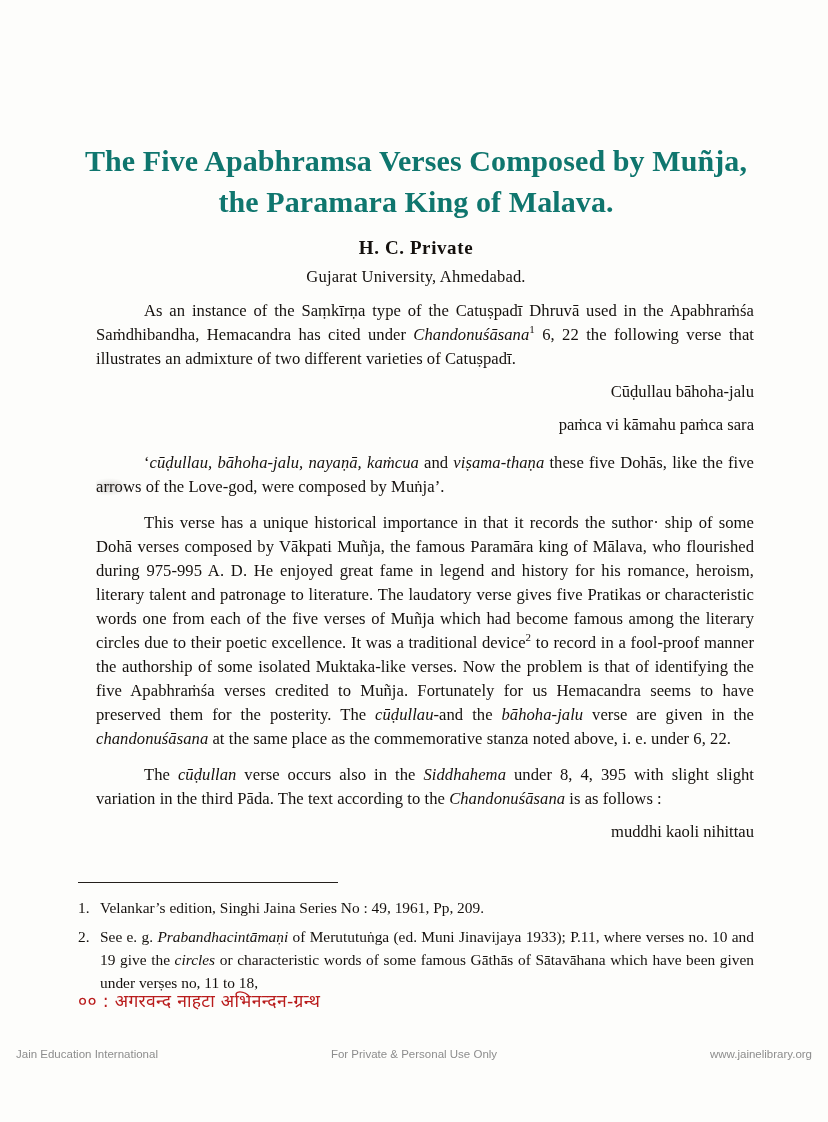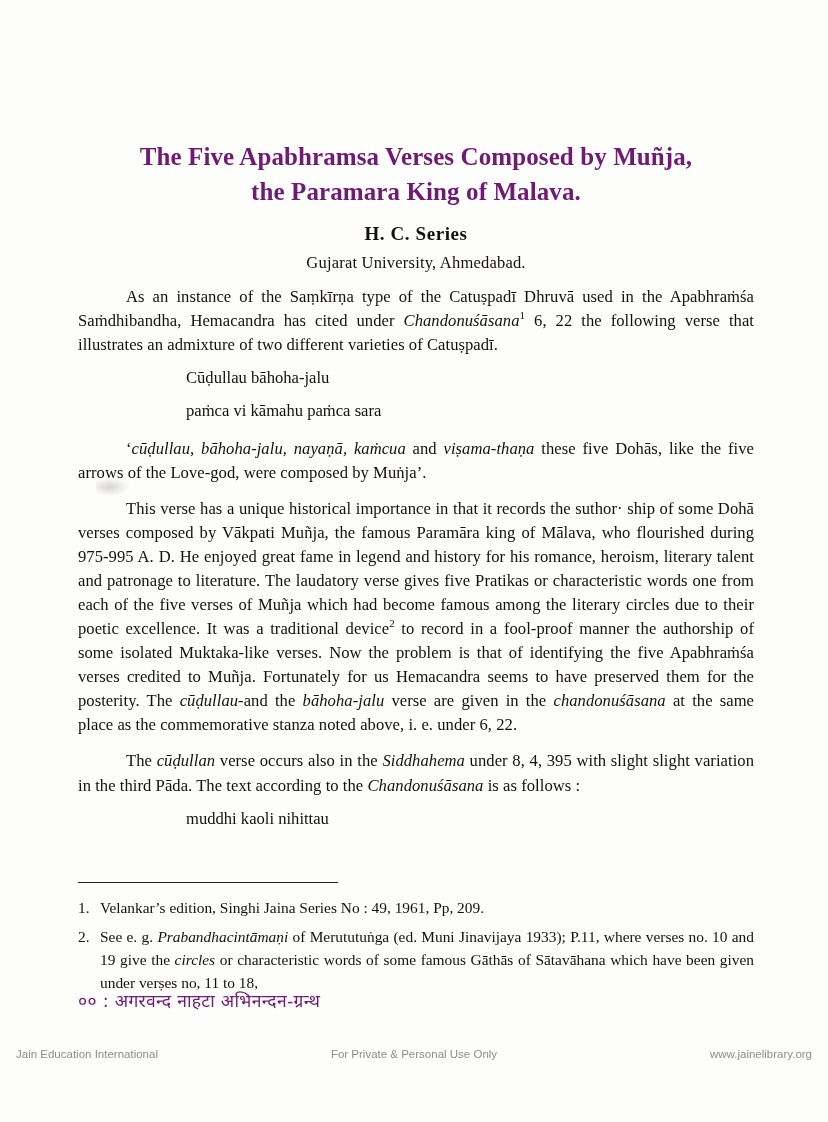--- a/index.html
+++ b/index.html
@@ -21,57 +21,57 @@
     background: #fdfdfb;
   }
   .content {
     position: absolute;
     left: 78px;
     top: 140px;
     width: 676px;
   }
   .title {
     text-align: center;
-    font-size: 25px;
+    font-size: 30px;
     font-weight: bold;
     letter-spacing: 0.1px;
     line-height: 1.38;
     margin: 0 0 4px 0;
-    color: #701a75;
+    color: #0f766e;
   }
   .title .line2 { display: block; }
   .author {
     text-align: center;
     font-size: 19px;
     font-weight: bold;
     margin: 14px 0 0 0;
     letter-spacing: 0.6px;
   }
   .affiliation {
     text-align: center;
     font-size: 16.5px;
     margin: 8px 0 0 0;
     letter-spacing: 0.2px;
   }
   p.body {
     font-size: 16.6px;
     line-height: 1.45;
-    margin: 12px 0 0 0;
+    margin: 12px 0 0 18px;
     text-align: justify;
     text-justify: inter-word;
     letter-spacing: 0.05px;
   }
   p.body.indent { text-indent: 48px; }
   .verse {
     margin: 8px 0 0 0;
     padding-left: 108px;
     font-size: 16.6px;
     line-height: 1.62;
   }
-  .verse div { white-space: pre; }
+  .verse div { white-space: pre; text-align: right; }
   .gap-small { height: 6px; }
   i { font-style: italic; }
   .sup {
     font-size: 11px;
     vertical-align: super;
     line-height: 0;
   }
   .rule {
     position: absolute;
     left: 78px;
@@ -100,21 +100,21 @@
     flex: 1 1 auto;
     text-align: justify;
   }
   .devanagari {
     position: absolute;
     left: 78px;
     top: 988px;
     font-size: 17.5px;
     letter-spacing: 0.3px;
     font-family: "DejaVu Sans", sans-serif;
-    color: #701a75;
+    color: #b91c1c;
   }
   .footer {
     position: absolute;
     left: 0;
     right: 0;
     top: 1048px;
     height: 22px;
     font-family: "Liberation Sans", sans-serif;
     font-size: 11.5px;
     color: #8d8d8d;
@@ -151,21 +151,21 @@
 
 <div class="page">
 
   <div class="content">
 
     <h1 class="title">
       <span>The Five Apabhramsa Verses Composed by Muñja,</span>
       <span class="line2">the Paramara King of Malava.</span>
     </h1>
 
-    <div class="author">H. C. Series</div>
+    <div class="author">H. C. Private</div>
     <div class="affiliation">Gujarat University, Ahmedabad.</div>
 
     <p class="body indent"><span>As an instance of the Saṃkīrṇa type of the Catuṣpadī Dhruvā used in the Apabhraṁśa Saṁdhibandha, Hemacandra has cited under </span><i>Chandonuśāsana</i><span class="sup">1</span><span> 6, 22 the following verse that illustrates an admixture of two different varieties of Catuṣpadī.</span></p>
 
     <div class="verse">
       <div>Cūḍullau bāhoha-jalu</div>
       <div class="gap-small"></div>
       <div>paṁca vi kāmahu paṁca sara</div>
     </div>
 

